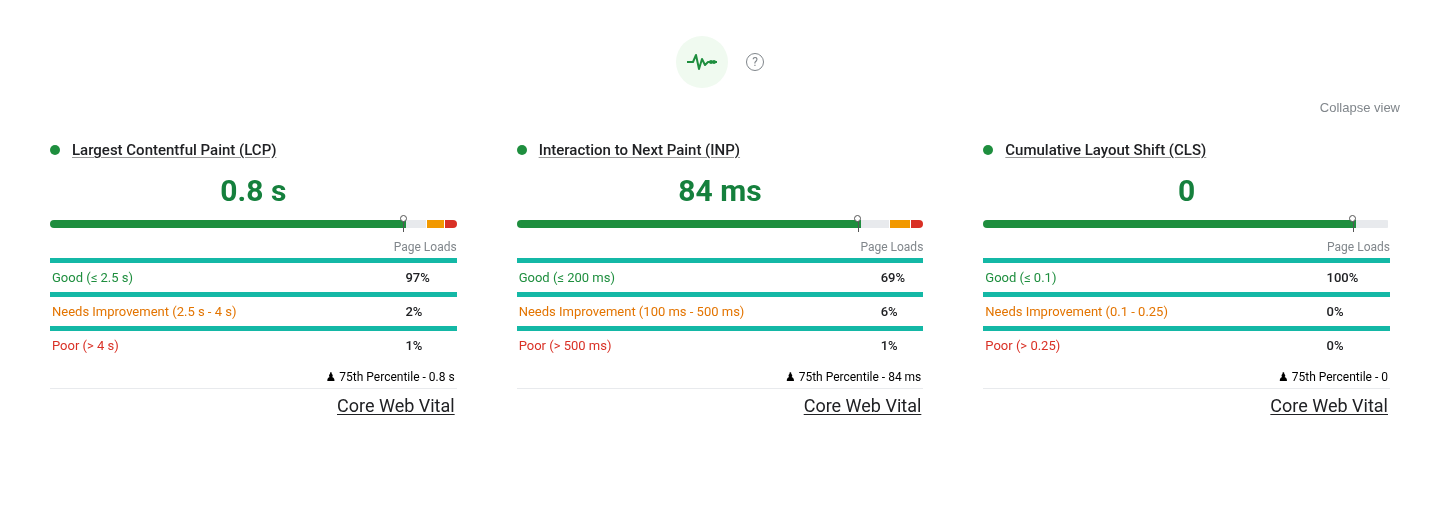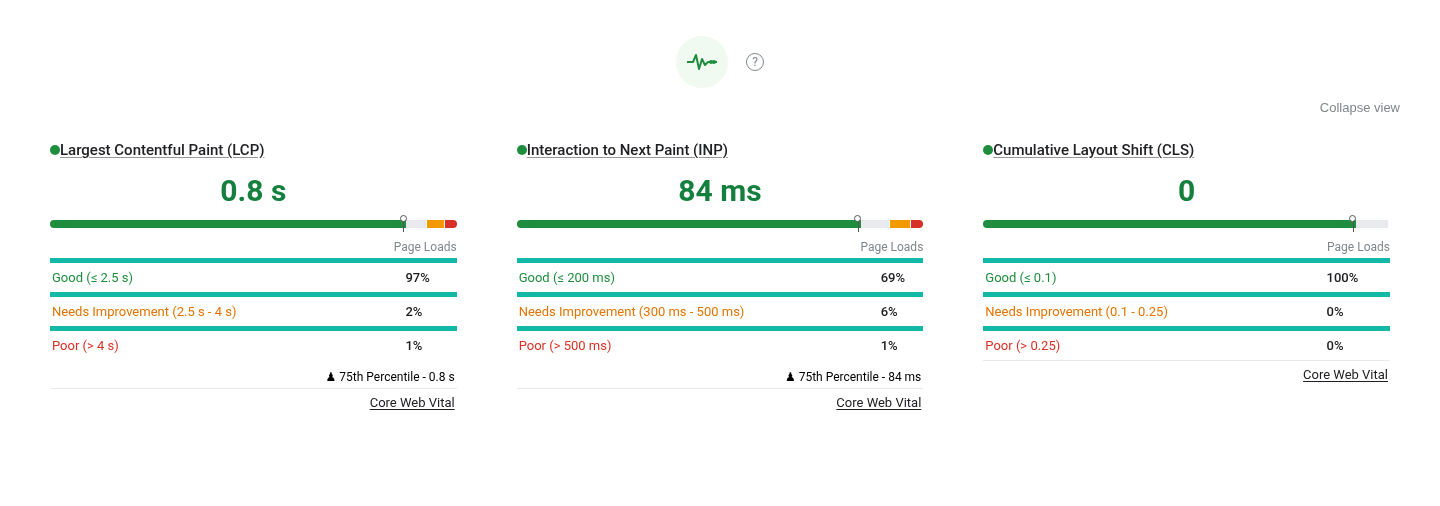--- a/index.html
+++ b/index.html
@@ -80,21 +80,21 @@
     }
 
     .metric-card {
       border-top: none;
       padding: 0 10px;
     }
 
     .metric-title {
       display: flex;
       align-items: center;
-      gap: 0;
+      gap: 12px;
       font-size: 15px;
       font-weight: 500;
       color: #202124;
       margin-bottom: 14px;
     }
 
     .metric-title a {
       color: #202124;
       text-decoration: underline;
       text-decoration-color: #999;
@@ -207,21 +207,21 @@
       color: #000000;
     }
 
     .core-web-vital-link {
       display: flex;
       justify-content: flex-end;
       padding: 6px 2px 0 2px;
     }
 
     .core-web-vital-link a {
-      font-size: 13px;
+      font-size: 18px;
       color: #202124;
       text-decoration: underline;
       text-underline-offset: 2px;
       cursor: pointer;
     }
 
     .divider {
       border: none;
       border-top: 1px solid #e8eaed;
       margin: 0;
@@ -314,21 +314,21 @@
     <div class="page-loads-label">Page Loads</div>
     <table class="stats-table">
 
     <tbody>
           <tr>
       <td class="label-good">Good (≤ 200 ms)</td>
       <td>69%</td>
     </tr>
 
     <tr>
-      <td class="label-needs">Needs Improvement (300 ms - 500 ms)</td>
+      <td class="label-needs">Needs Improvement (100 ms - 500 ms)</td>
       <td>6%</td>
     </tr>
 
     <tr>
       <td class="label-poor">Poor (&gt; 500 ms)</td>
       <td>1%</td>
     </tr>
 
     </tbody>
       </table>
@@ -372,18 +372,21 @@
       <td>0%</td>
     </tr>
 
     <tr>
       <td class="label-poor">Poor (&gt; 0.25)</td>
       <td>0%</td>
     </tr>
 
     </tbody>
       </table>
+    <div class="percentile-row">
+      <span>♟ 75th Percentile - 0</span>
+    </div>
     <hr class="divider">
     <div class="core-web-vital-link">
       <a href="#">Core Web Vital</a>
     </div>
   </div>
   </div>
 
 </body></html>

